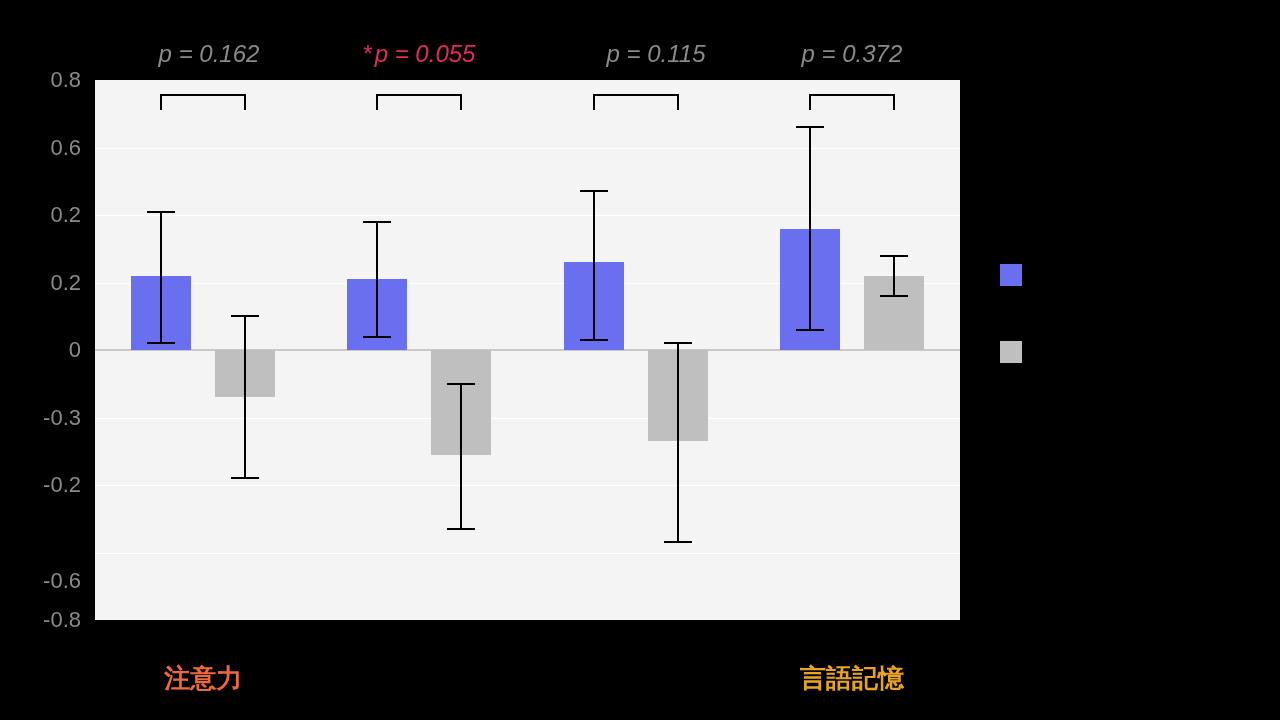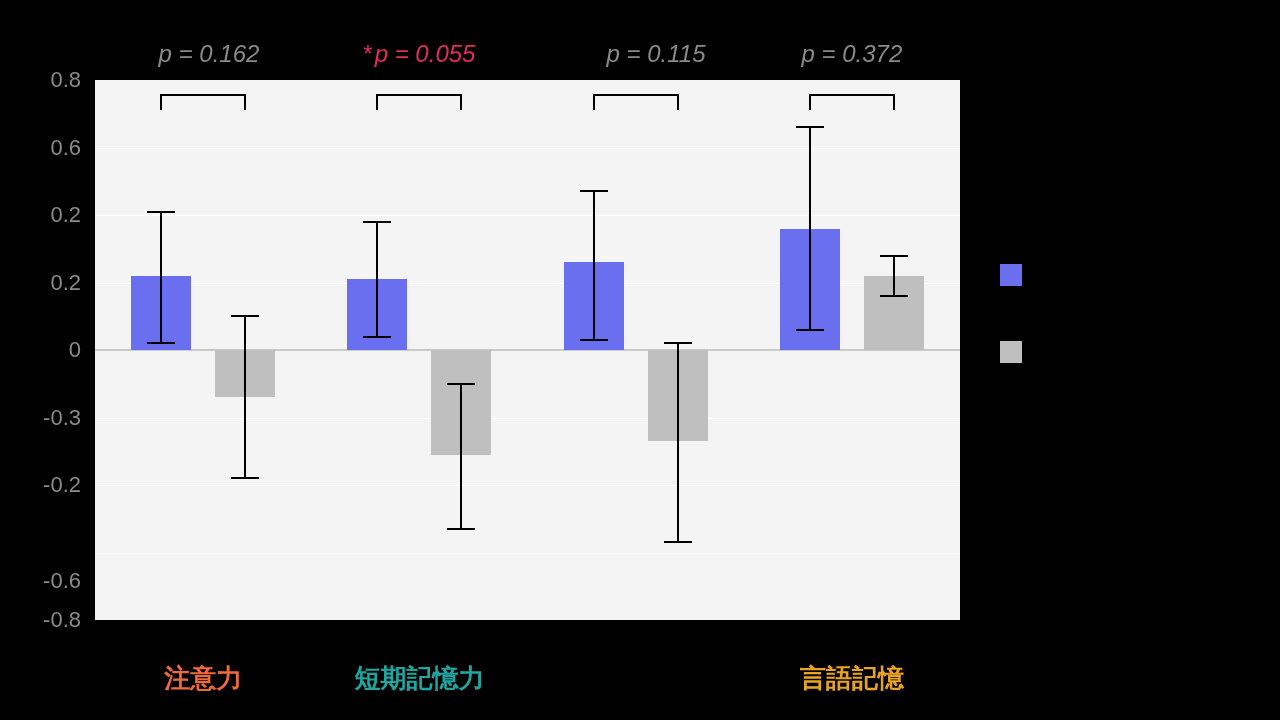--- a/index.html
+++ b/index.html
@@ -195,17 +195,16 @@
       <span>α波を高められた人</span>
     </div>
     <div class="legend-row">
       <div class="swatch grey"></div>
       <span>α波を高められなかった人</span>
     </div>
   </div>
 <div class="pval" style="left: 209px; top: 40px;"><span><span style="font-style:italic">p</span> = 0.162</span></div>
     <div class="catlabel" style="left: 203.125px; top: 634px; color: rgb(239, 106, 58);">注意力</div>
     <div class="pval sig" style="left: 419.375px; top: 40px;"><span class="star">*</span><span><span style="font-style:italic">p</span> = 0.055</span></div>
-    <div class="catlabel" style="left: 419.375px; top: 634px; color: rgb(31, 166, 160);">短期記憶力</div>
     <div class="pval" style="left: 656px; top: 40px; text-align: right;"><span><span style="font-style:italic">p</span> = 0.115</span></div>
     <div class="pval" style="left: 851.875px; top: 40px;"><span><span style="font-style:italic">p</span> = 0.372</span></div>
     <div class="catlabel" style="left: 851.875px; top: 634px; color: rgb(232, 163, 36);">言語記憶</div>
   </div>
 
 </body></html>

